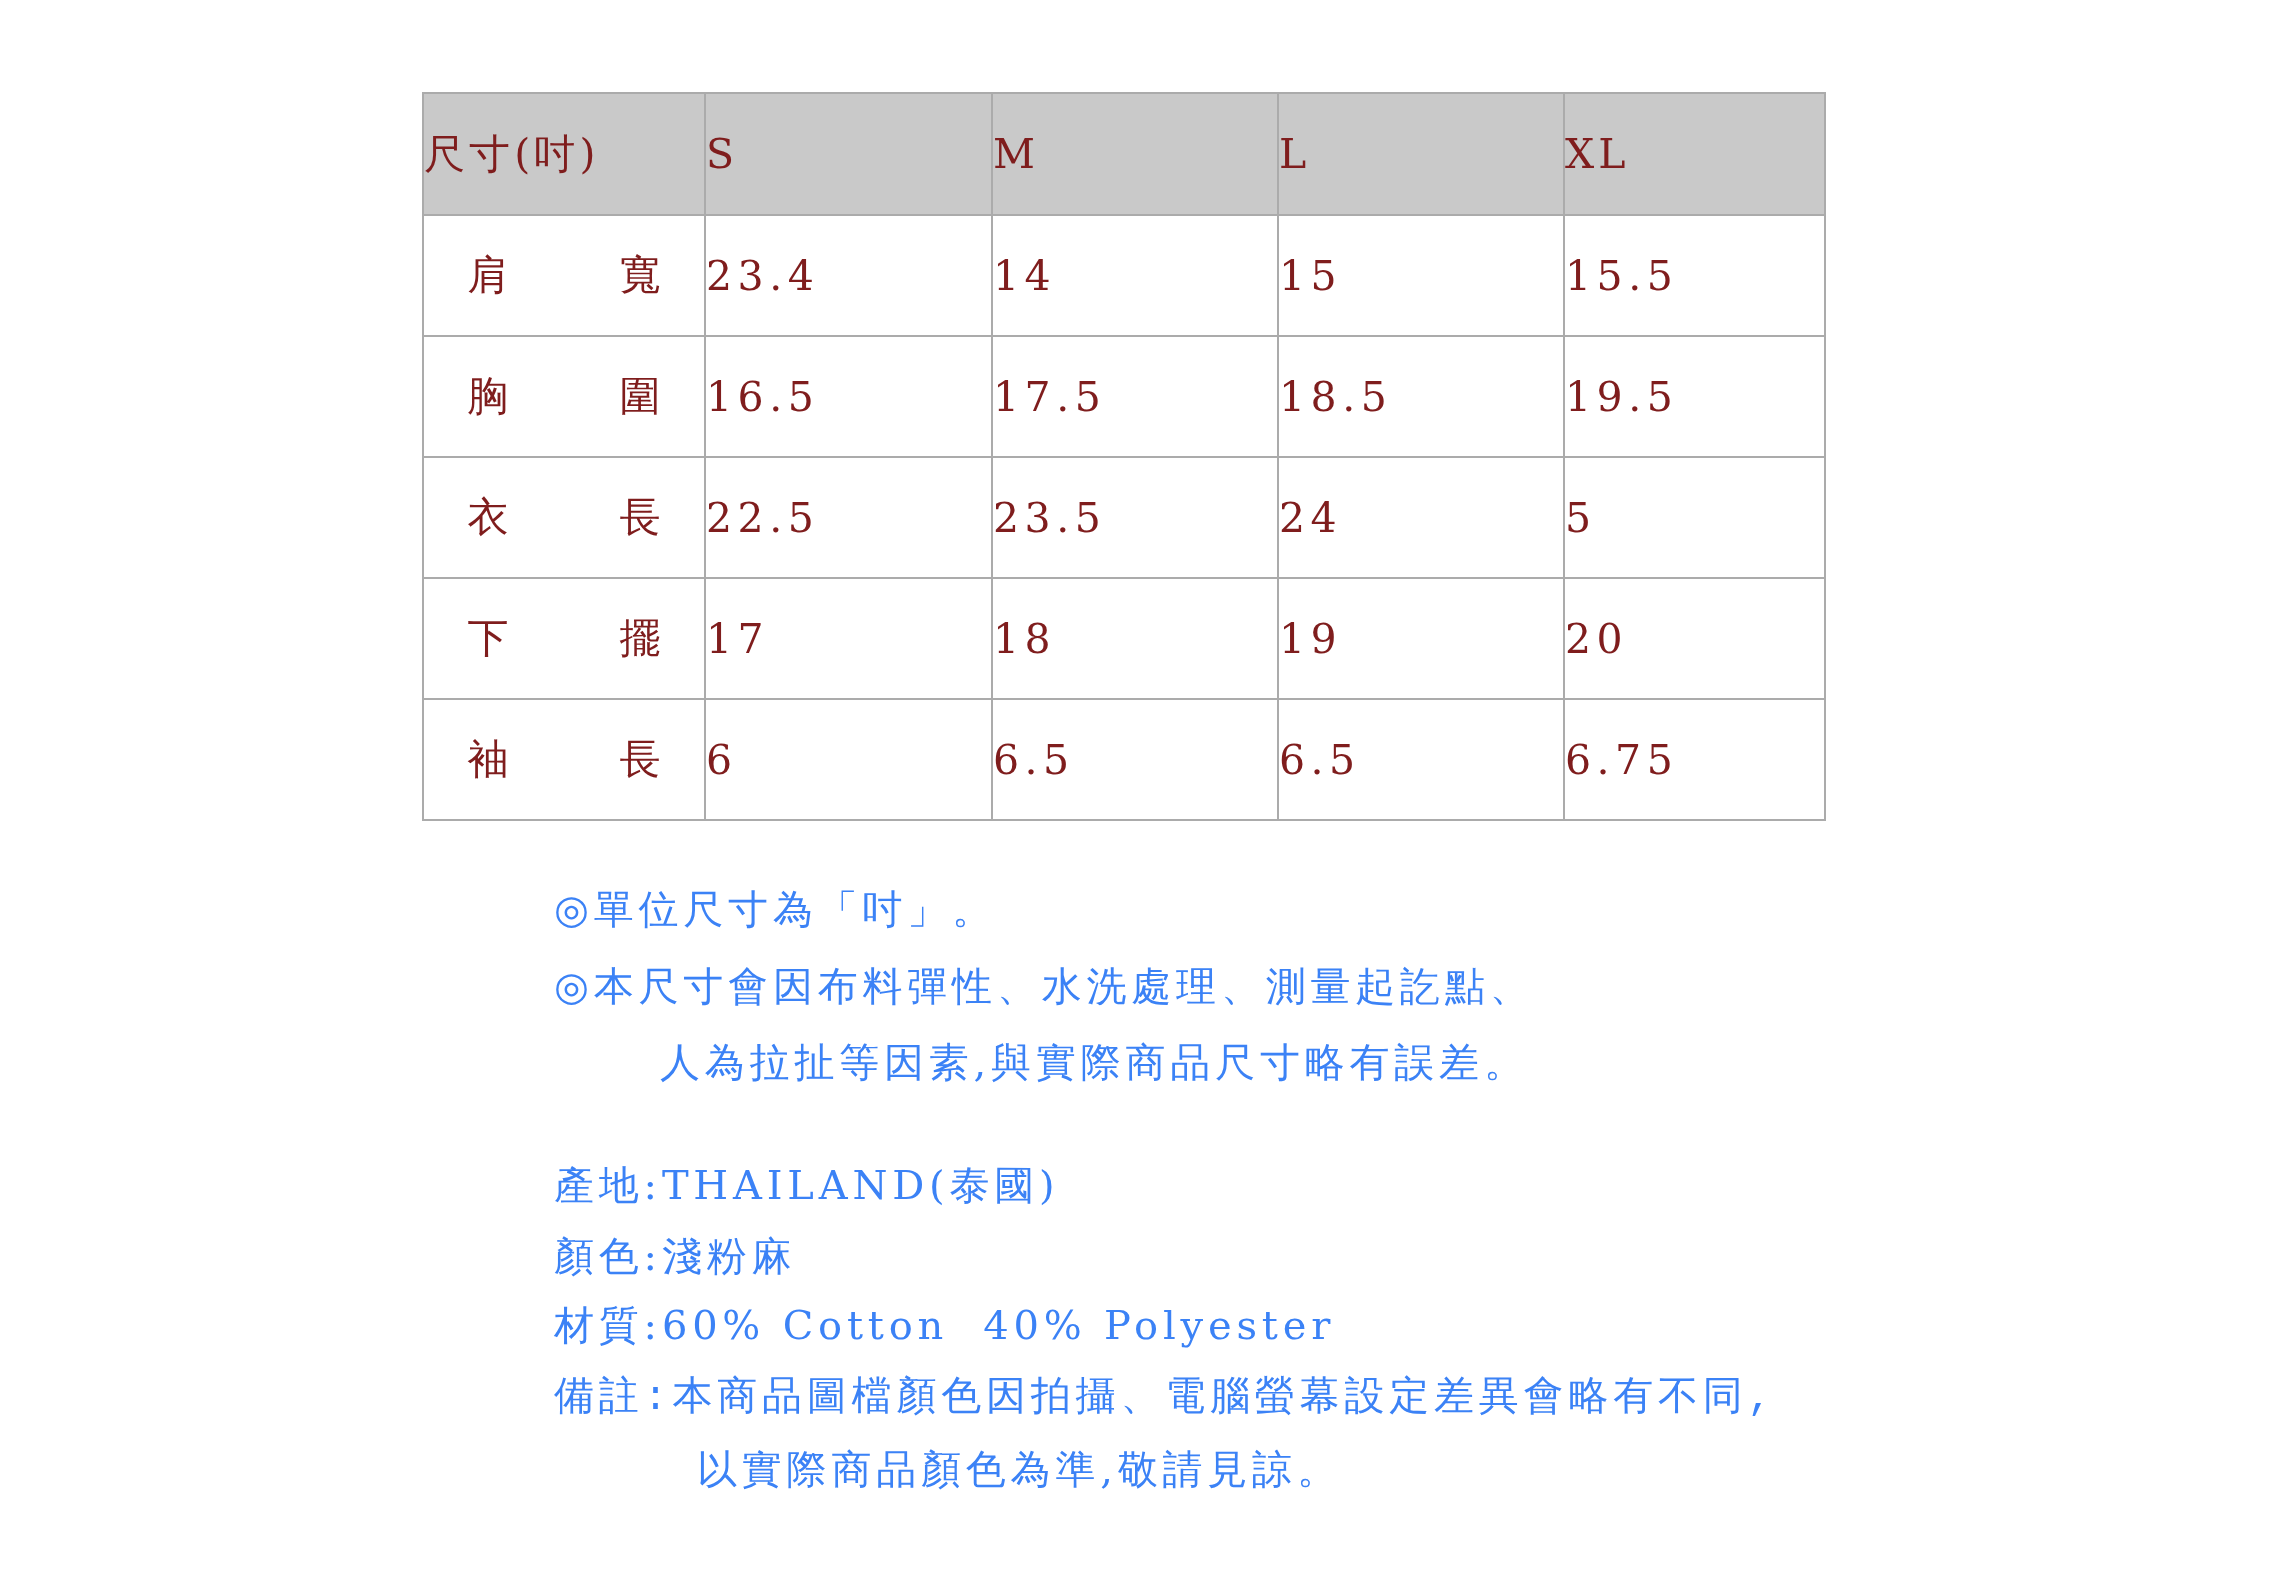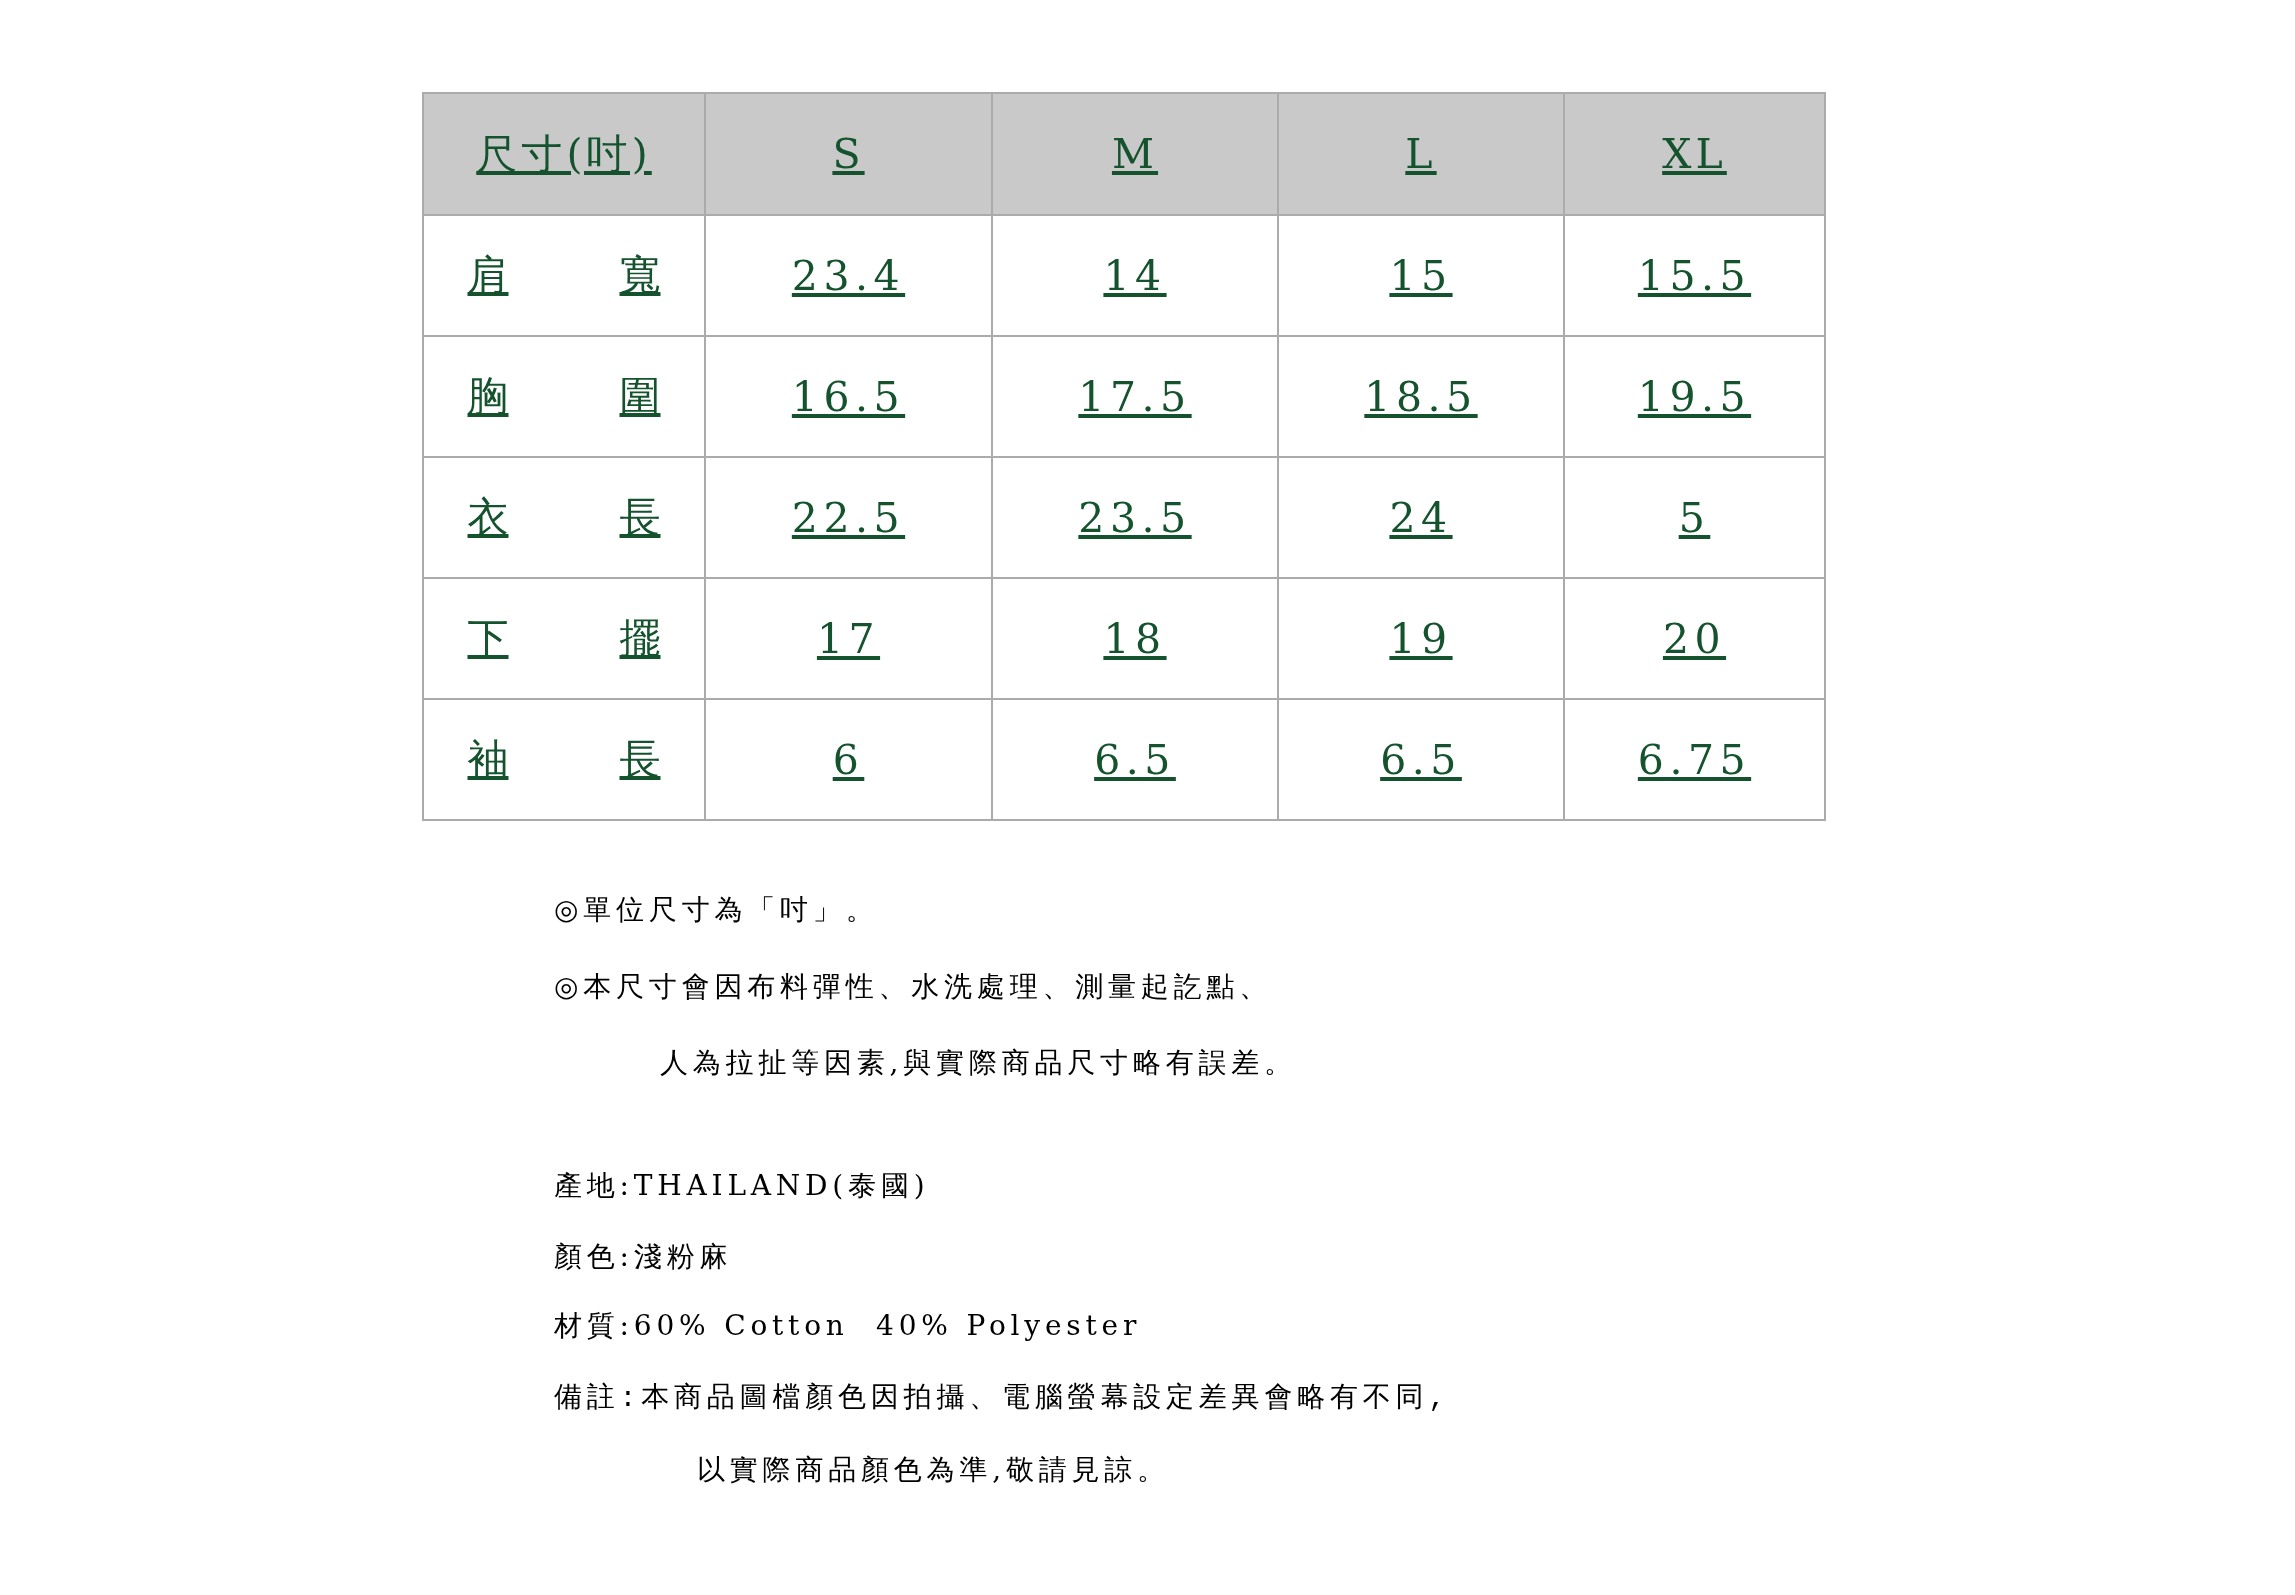--- a/index.html
+++ b/index.html
@@ -21,47 +21,46 @@
   table.size-table {
     position: absolute;
     left: 422px;
     top: 92px;
     width: 1402px;
     border-collapse: collapse;
     table-layout: fixed;
   }
   table.size-table td, table.size-table th {
     border: 2.8px solid #ababab;
-    text-align: center;
+    text-align: left;
     vertical-align: middle;
     font-size: 41px;
     font-weight: normal;
-    color: #14532d;
+    color: #7f1d1d;
     padding: 0;
-    text-decoration: underline;
   }
   table.size-table tr.head-row { height: 122px; }
   table.size-table tr.data-row { height: 121px; }
   table.size-table tr.head-row th { background: #c9c9c9; letter-spacing: 4.1px; }
   td.num-cell { letter-spacing: 5.5px; }
   .row-label {
     display: flex;
     justify-content: space-between;
     width: 193px;
     margin: 0 auto;
   }
 
   
   .txt {
     position: absolute;
-    font-size: 28px;
+    font-size: 40px;
     line-height: 55px;
     letter-spacing: 4.8px;
     white-space: pre;
-    color: #000000;
+    color: #3b82f6;
   }
 </style>
 </head>
 <body>
 
 <div class="page">
 
   <table class="size-table">
     <colgroup>
       <col style="width:282px">

